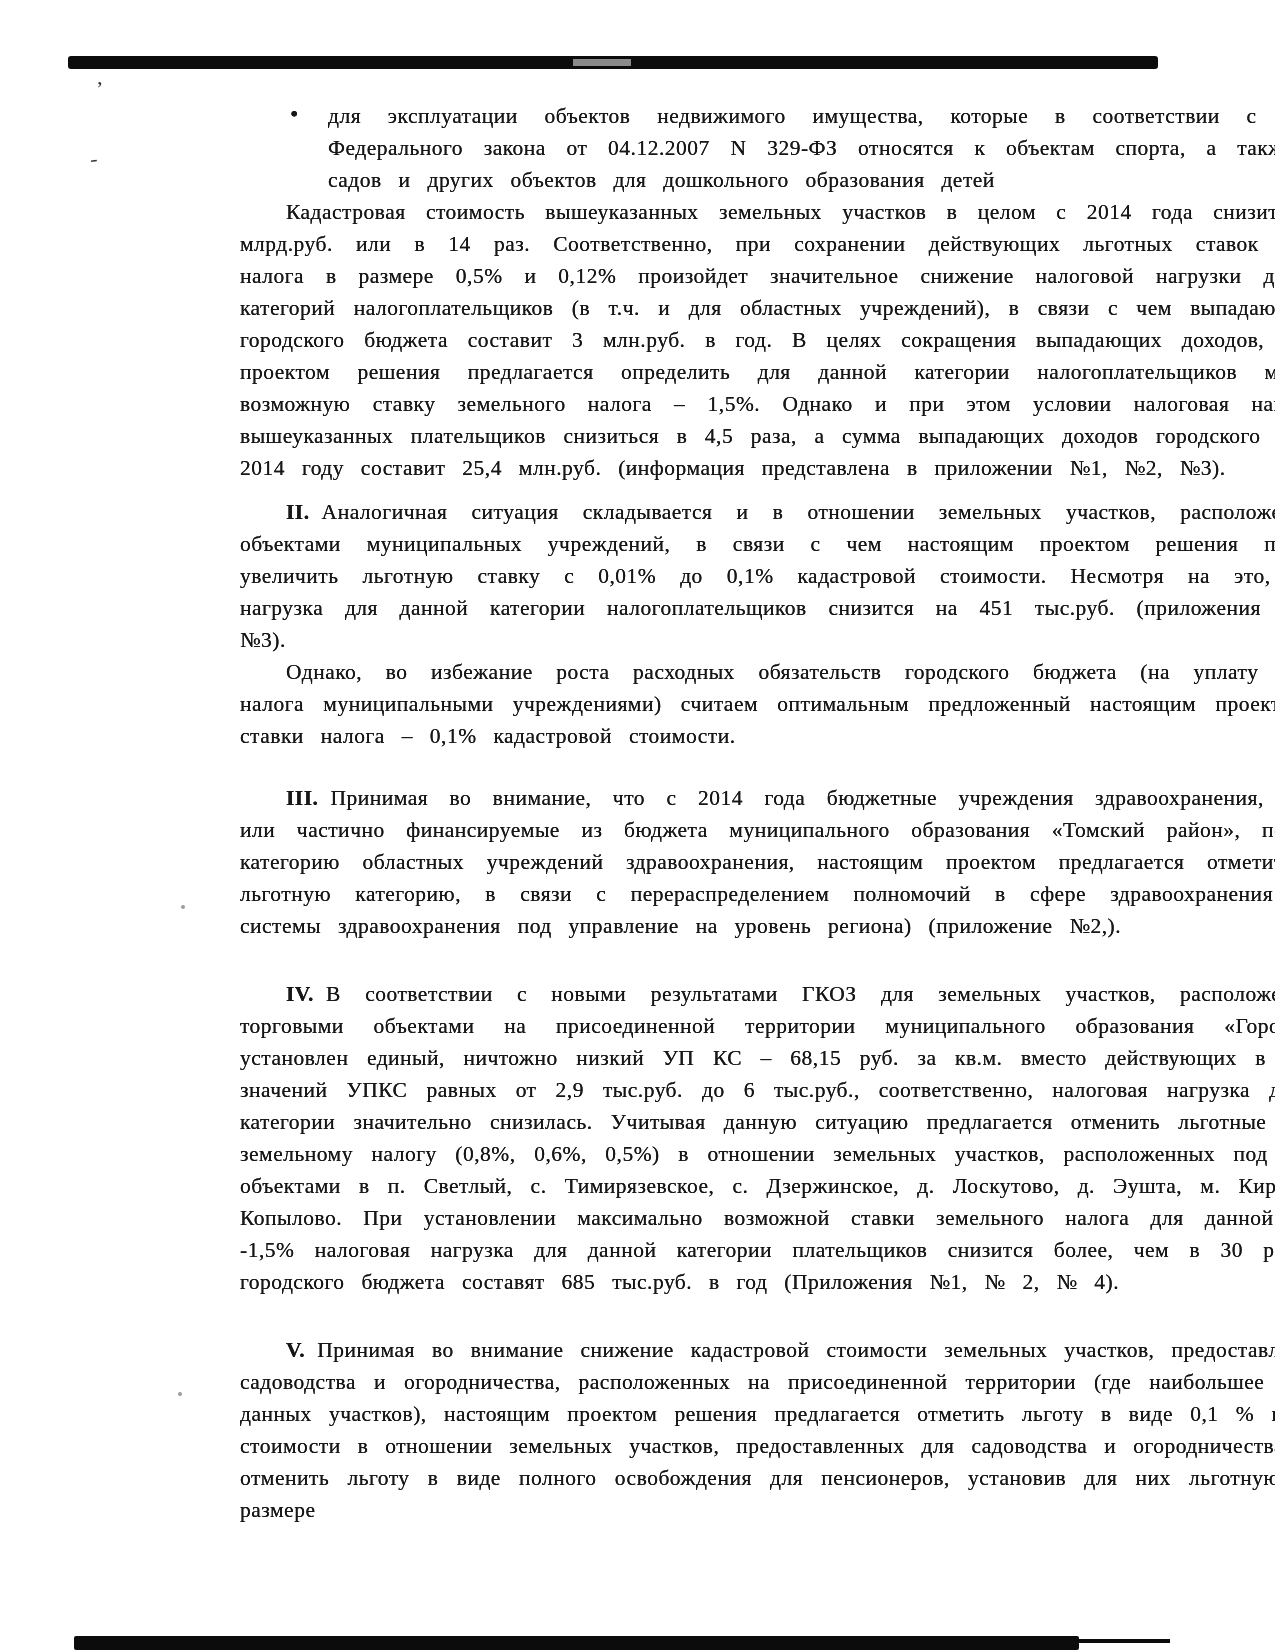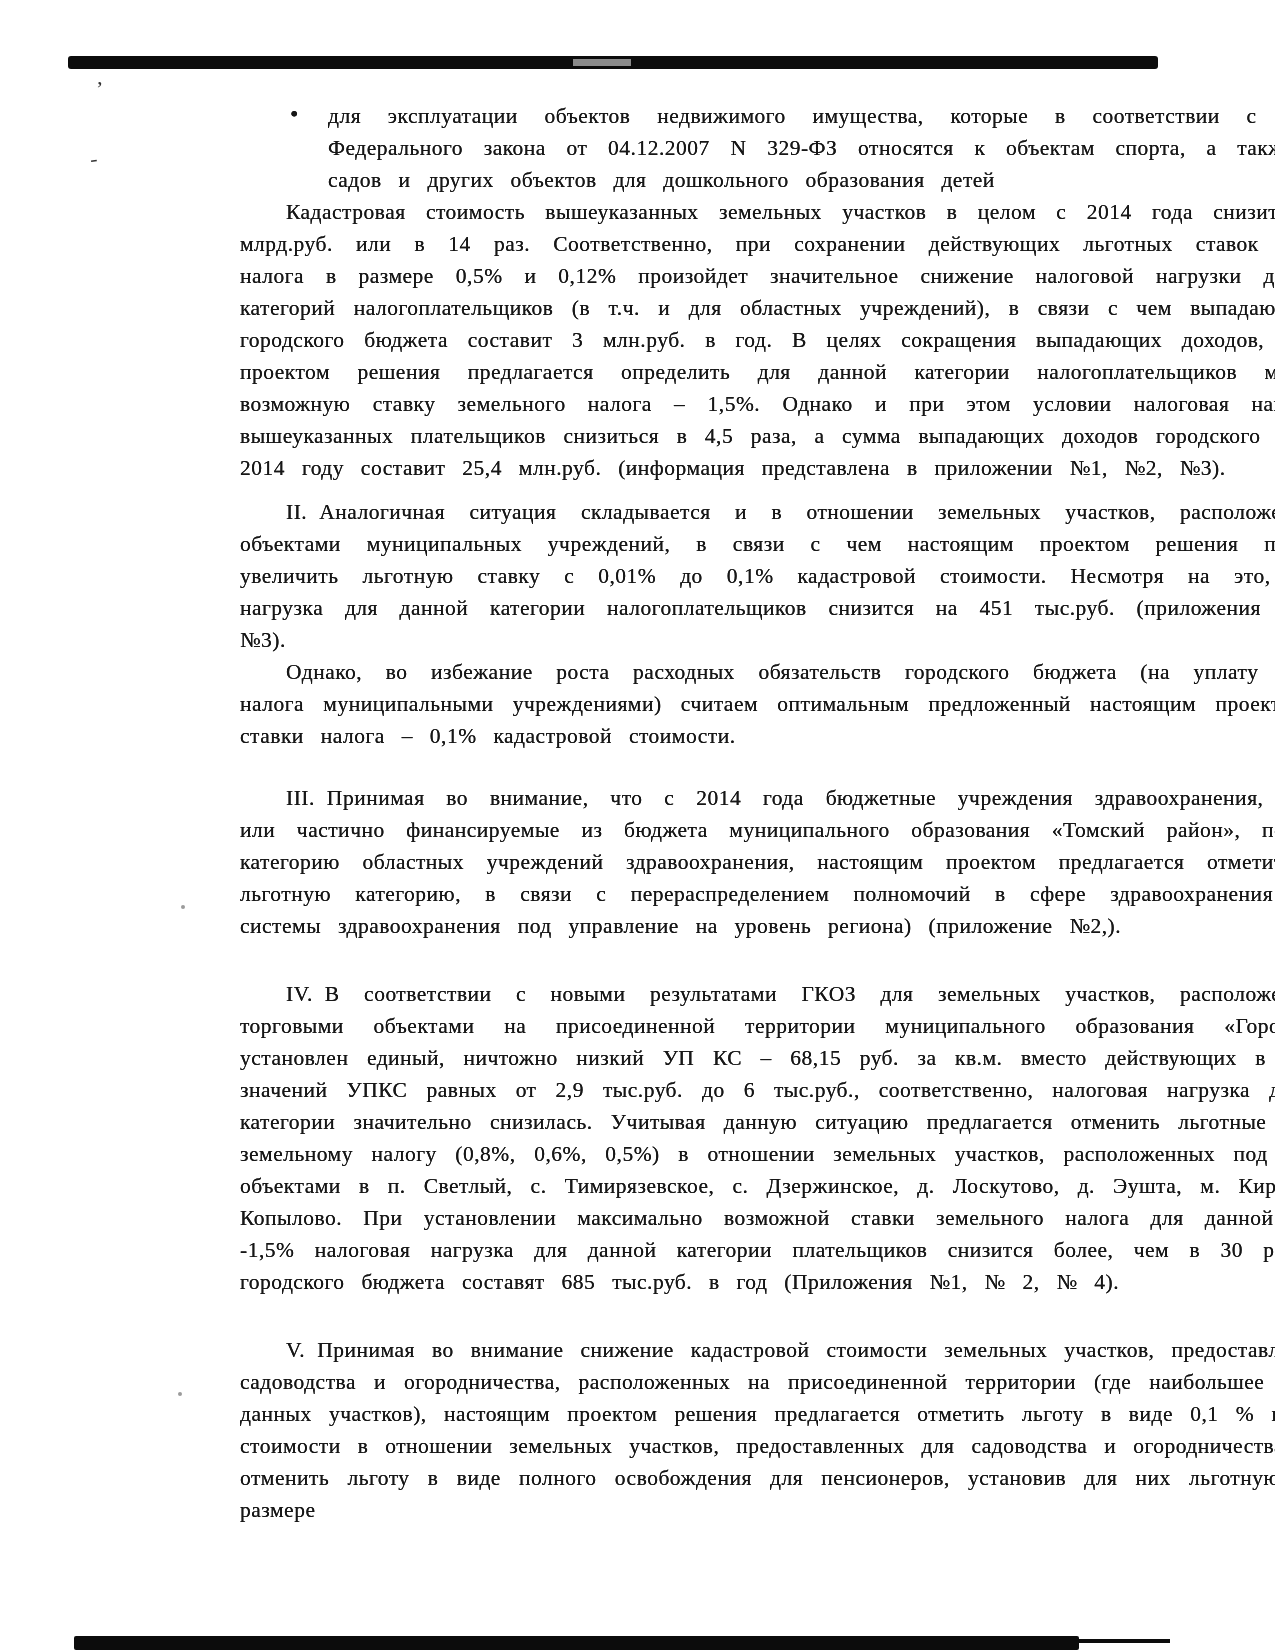--- a/index.html
+++ b/index.html
@@ -86,21 +86,21 @@
     font-size: 24px;
   }
   .para {
     margin: 0;
     text-indent: 46px;
   }
   .gap-sm { margin-top: 12px; }
   .gap-md { margin-top: 30px; }
   .gap-lg { margin-top: 36px; }
   .numeral {
-    font-weight: normal;
+    font-weight: bold;
     margin-right: 12px;
   }
 </style>
 </head>
 <body>
 
 <div class="page">
 
   <div class="scan-bar-top">
     <div class="scan-bar-gap"></div>

